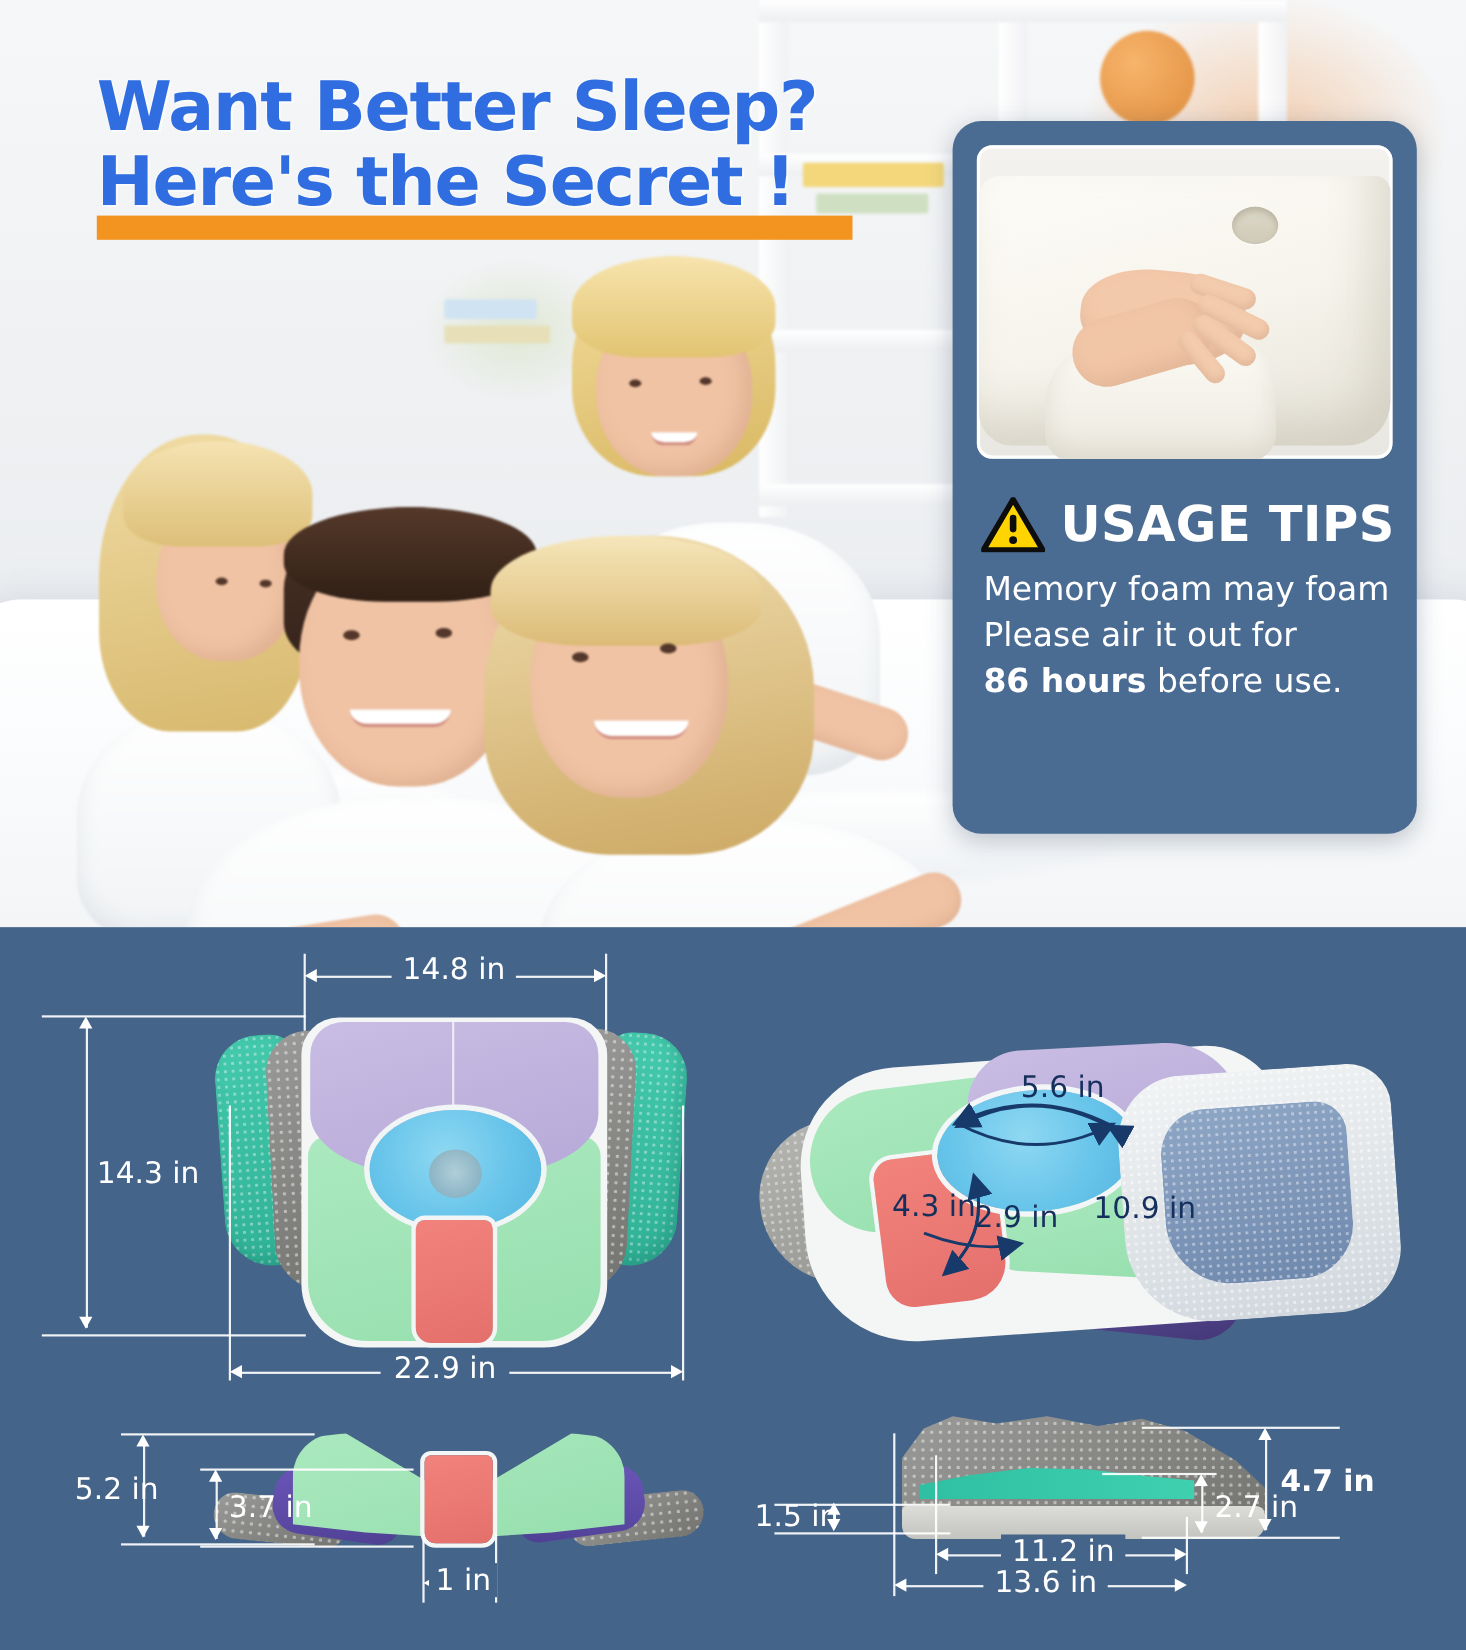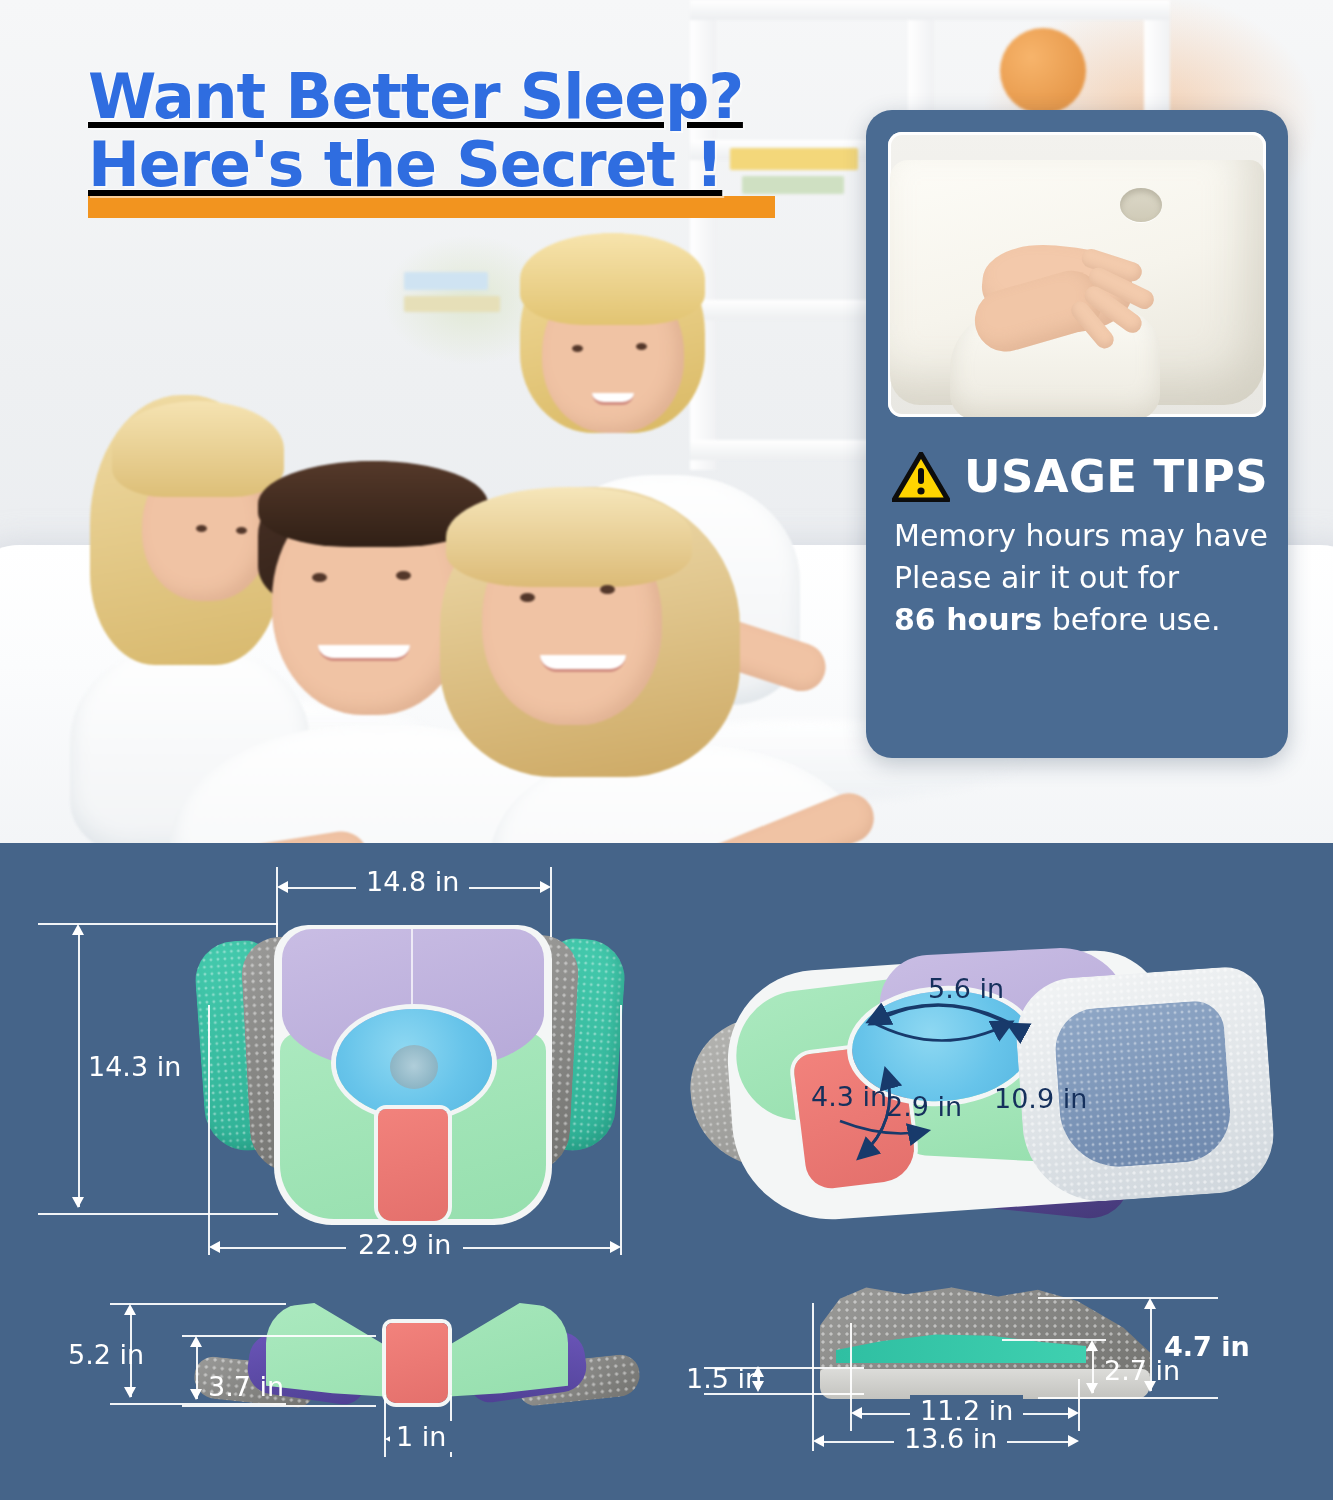--- a/index.html
+++ b/index.html
@@ -40,21 +40,21 @@
   .hair{position:absolute;border-radius:50% 50% 40% 40%;}
   .torso{position:absolute;background:linear-gradient(180deg,#ffffff,#f1f3f5);border-radius:46% 46% 26% 26%;
      box-shadow:inset 0 -10px 20px rgba(205,212,220,.45);}
   .arm{position:absolute;background:#f0c3a4;border-radius:40px;
      box-shadow:inset 0 -5px 12px rgba(190,140,110,.28);}
   .smile{position:absolute;height:9px;border-radius:0 0 40px 40px;background:#fff;border-bottom:3px solid #d08c80;}
   .eye{position:absolute;width:11px;height:7px;border-radius:50%;background:#53372a;}
   .blurwrap{filter:blur(1.1px);}
 
   
-  .headline{position:absolute;left:88px;top:66px;z-index:6;text-decoration:underline;}
+  .headline{position:absolute;left:88px;top:66px;z-index:6;}
   .headline .l{
     font-size:62px;font-weight:bold;line-height:1.0;letter-spacing:-1.2px;
     color:#2f6de0;text-shadow:2px 2px 0 rgba(255,255,255,.55), -1px -1px 0 rgba(255,255,255,.5);
     white-space:nowrap;font-family:"DejaVu Sans","Liberation Sans",sans-serif;}
   .l2{margin-top:6px;}
   .ulbar{position:absolute;left:0px;top:130px;width:687px;height:22px;background:#f2941f;z-index:-1;}
 
   
   .tipcard{position:absolute;left:866px;top:110px;width:422px;height:648px;
     background:#4a6b92;border-radius:26px;z-index:7;
@@ -218,21 +218,21 @@
           <svg width="58" height="50" viewBox="0 0 58 50">
             <polygon points="29,2 56,48 2,48" fill="#ffd400" stroke="#0d0d0d" stroke-width="5" stroke-linejoin="round"></polygon>
             <rect x="26" y="16" width="6" height="16" rx="3" fill="#0d0d0d"></rect>
             <circle cx="29" cy="39" r="3.6" fill="#0d0d0d"></circle>
           </svg>
         </span>
         <span class="tiptitle">USAGE TIPS</span>
       </div>
 
       <div class="tipbody">
-        <div>Memory hours may have</div>
+        <div>Memory foam may foam</div>
         <div>Please air it out for</div>
         <div><b>86 hours</b><span> before use.</span></div>
       </div>
 
     </div>
 
   </div>
 
   <div class="specs">
 
@@ -338,21 +338,21 @@
       <div class="ln v" style="left:-70px;top:10px;height:88px;"></div>
       <div class="ar u" style="left:-76px;top:5px;"></div>
       <div class="ar d" style="left:-76px;top:88px;"></div>
       <div class="dimlabel" style="left:-132px;top:40px;">5.2 in</div>
 
       <div class="ln h" style="left:-18px;top:36px;width:194px;"></div>
       <div class="ln h" style="left:-18px;top:106px;width:194px;"></div>
       <div class="ln v" style="left:-4px;top:42px;height:58px;"></div>
       <div class="ar u" style="left:-10px;top:37px;"></div>
       <div class="ar d" style="left:-10px;top:90px;"></div>
-      <div class="dimlabel" style="left:8px;top:72px;">3.7 in</div>
+      <div class="dimlabel" style="left:8px;top:56px;">3.7 in</div>
 
       <div class="ln v" style="left:184px;top:96px;height:62px;"></div>
       <div class="ln v" style="left:250px;top:96px;height:62px;"></div>
       <div class="ln h" style="left:190px;top:140px;width:56px;"></div>
       <div class="ar l" style="left:185px;top:134px;"></div>
       <div class="ar r" style="left:240px;top:134px;"></div>
       <div class="dimlabel" style="left:190px;top:122px;background:#456489;padding:0 6px;">1 in</div>
     </div>
 
     <div class="pv" style="left:820px;top:440px;width:400px;height:150px;">

